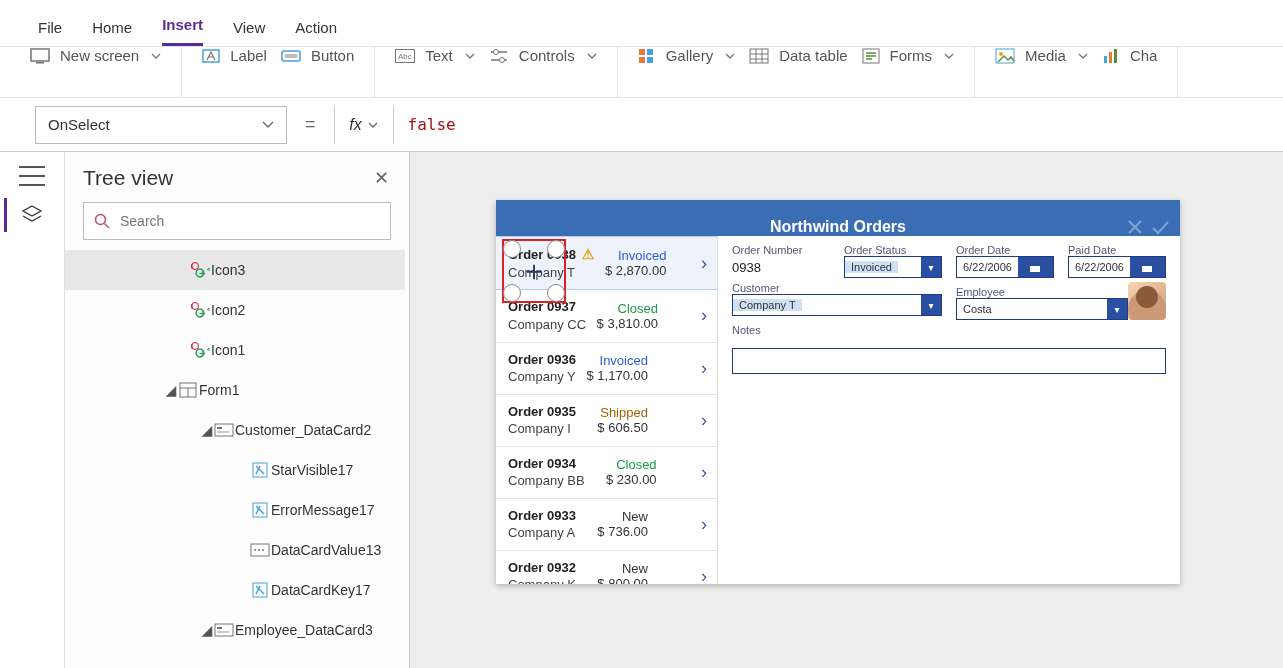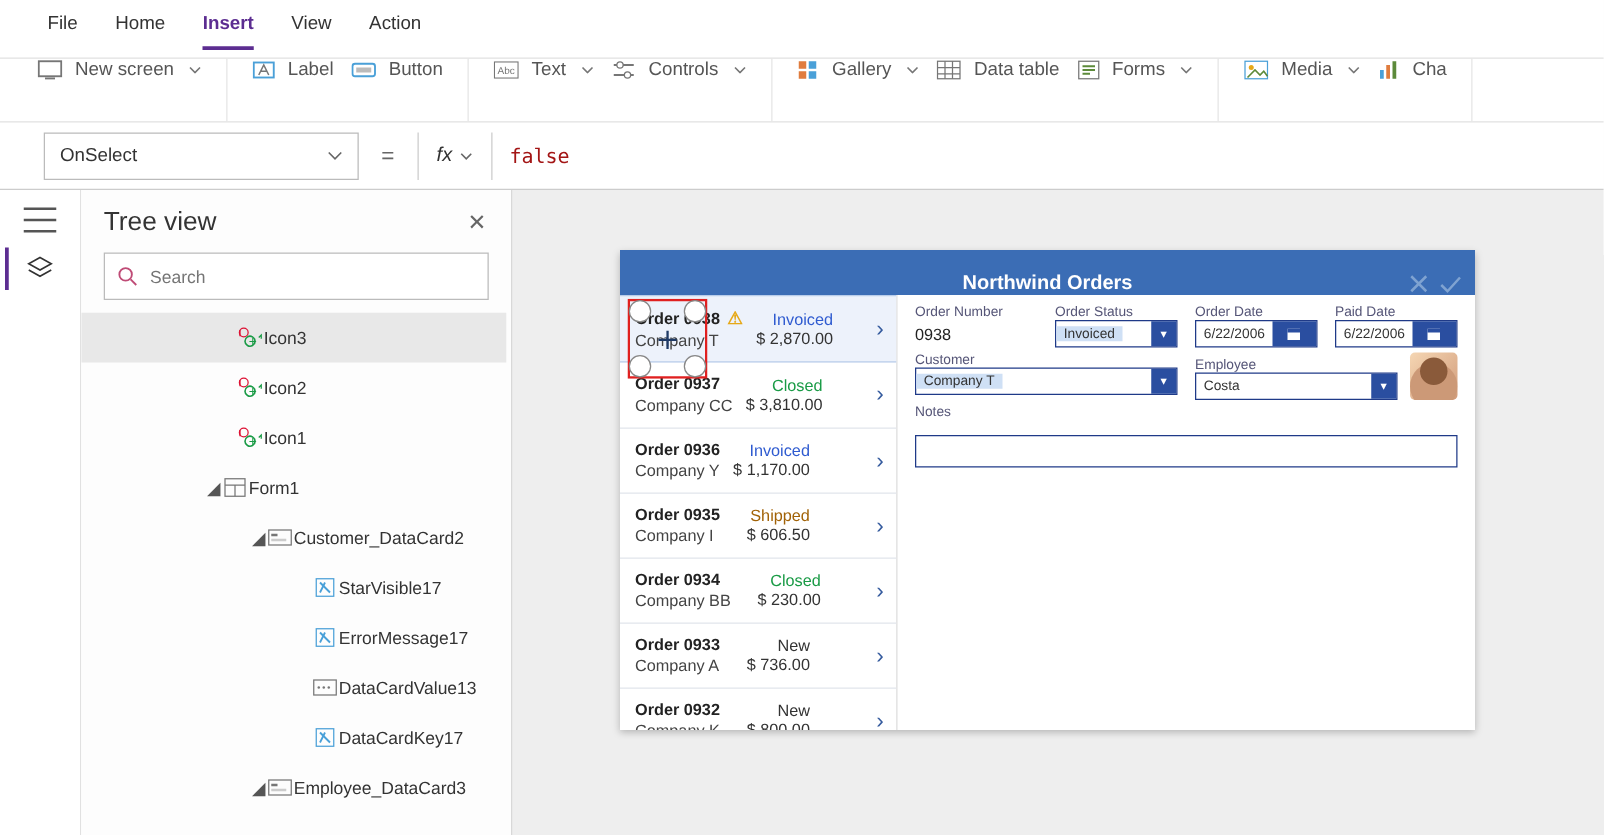--- a/index.html
+++ b/index.html
@@ -1,19 +1,19 @@
 <!DOCTYPE html>
 <html><head>
 <meta charset="utf-8">
 <style>
   * { box-sizing: border-box; font-family: "Segoe UI", Arial, sans-serif; }
   html, body { margin:0; padding:0; width:1283px; height:668px; background:#fff; overflow:hidden; color:#333; }
 
   
-  .menubar { height:46px; display:flex; align-items:flex-start; padding:0 38px; gap:30px; font-size:15px; color:#333;}
+  .menubar { height:46px; display:flex; align-items:flex-end; padding:0 38px; gap:30px; font-size:15px; color:#333;}
   .menubar .item { cursor:pointer; padding:10px 0;}
   .menubar .item.active { color:#5c2d91; border-bottom:3px solid #5c2d91; font-weight:600;}
 
   
   .ribbon { height:52px; border-top:1px solid #e1e1e1; border-bottom:1px solid #e1e1e1; display:flex; align-items:center; padding:0 30px; font-size:15px; color:#555;}
   .ribbon .group { display:flex; align-items:flex-start; gap:14px; padding:0 20px; height:100%; border-right:1px solid #e5e5e5;}
   .ribbon .group:first-child{padding-left:0;}
   .ribbon .btn { display:flex; align-items:center; gap:10px; cursor:pointer;}
   .ribbon svg{display:block;}
   .chev-down{margin-left:2px;}
@@ -92,21 +92,21 @@
   .combo .cv{padding:0 6px;}
   .combo .cv.hl{background:#cfe0f5;}
   .combo .cd{width:20px;background:#2a4ea0;color:#fff;display:flex;align-items:center;justify-content:center;height:100%;font-size:10px;}
   .datebox{border:1px solid #1f3a88;height:22px;display:flex;align-items:center;}
   .datebox span{flex:1;padding:0 6px;font-size:11px;color:#333;}
   .datebox .cal{width:20px;height:100%;background:#2a4ea0;display:flex;align-items:center;justify-content:center;}
   .notes{grid-column:1 / span 4;gap:12px;}
   .notes textarea{width:100%;height:26px;border:1px solid #1f3a88;resize:none;padding:2px 4px;font-size:12px;}
   .avatar{width:38px;height:38px;border-radius:4px;background:linear-gradient(135deg,#f5d6b3,#d19b7a);overflow:hidden;position:relative;}
   .avatar::after{content:"";position:absolute;left:8px;top:4px;width:22px;height:22px;border-radius:50%;background:#8a5a3a;box-shadow:0 12px 0 8px #c97;}
-  .emp-row{grid-column:3 / span 2;display:flex;align-items:flex-end;gap:10px;}
+  .emp-row{grid-column:3 / span 2;display:flex;align-items:flex-end;gap:0;}
   .emp-row .fld{flex:1;}
 </style>
 </head>
 <body>
 
 <div class="menubar">
   <div class="item">File</div>
   <div class="item">Home</div>
   <div class="item active">Insert</div>
   <div class="item">View</div>

